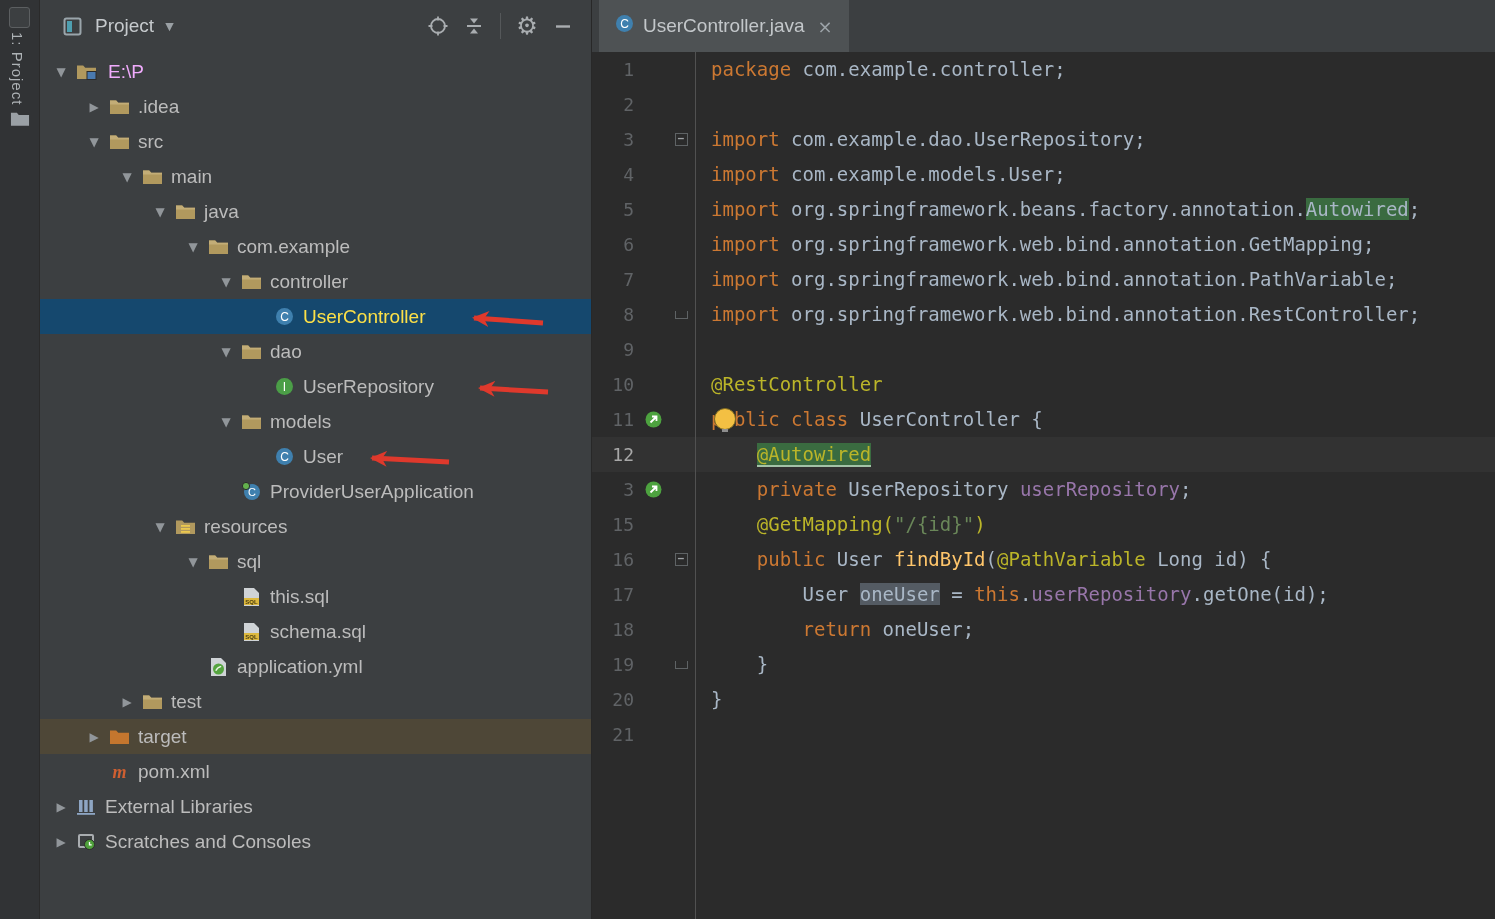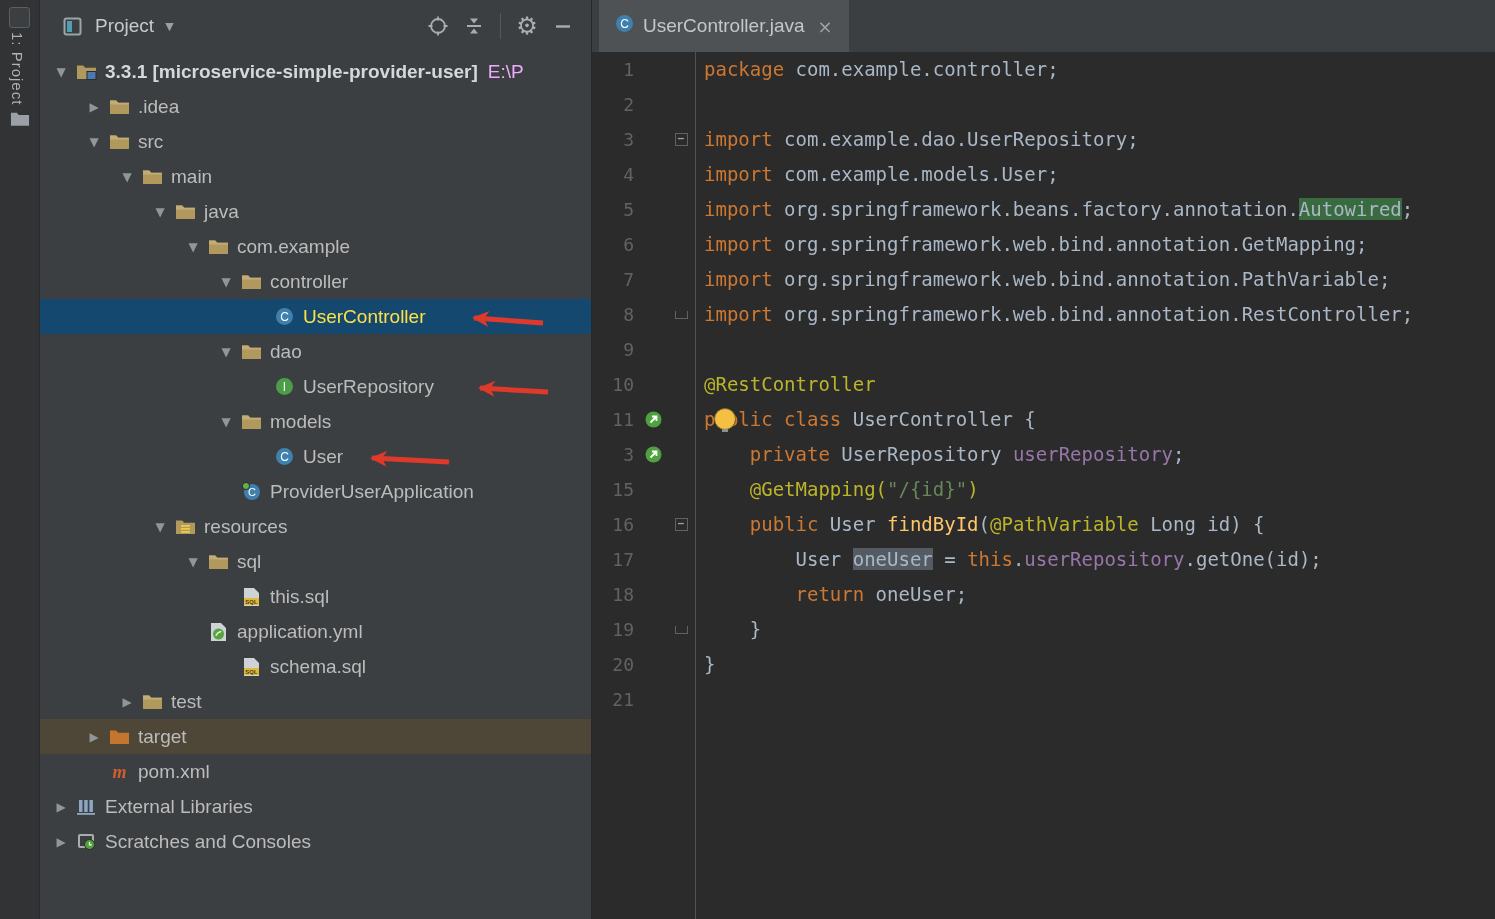--- a/index.html
+++ b/index.html
@@ -42,21 +42,21 @@
   .gutter-sep{position:absolute;left:103px;top:0;bottom:0;width:1px;background:#515151}
   .code-row{display:flex;height:35px;font-family:"DejaVu Sans Mono",monospace;font-size:19px;position:relative}
   .code-row.current{background:var(--c-caret_line)}
   .gutter{flex:0 0 103px;display:flex;align-items:center;padding-left:4px}
   .lnum{flex:0 0 38px;text-align:right;color:var(--syn-lnum);font-size:18px}
   .current .lnum{color:#a8a8a8}
   .gicon{flex:0 0 30px;margin-left:4px;display:flex;justify-content:center;align-items:center}
   .gfold{flex:0 0 22px;margin-left:2px;display:flex;justify-content:center;align-items:center}
   .fold-start{width:13px;height:13px;border:1px solid #5f6365;color:#9da1a4;font:bold 11px/10px "DejaVu Sans Mono",monospace;text-align:center;display:inline-block;cursor:pointer}
   .fold-end{width:13px;height:8px;border:1px solid #5f6365;border-top:none;display:inline-block;cursor:pointer}
-  .codetext{white-space:pre;line-height:35px;padding-left:9px;color:var(--syn-pl)}
+  .codetext{white-space:pre;line-height:35px;padding-left:16px;color:var(--syn-pl)}
   .tk-kw{color:var(--syn-kw)} .tk-ann{color:var(--syn-ann)} .tk-str{color:var(--syn-str)}
   .tk-fld{color:var(--syn-fld)} .tk-mth{color:var(--syn-mth)} .tk-pl{color:var(--syn-pl)}
   .tk-hlg{background:var(--c-hl_green)}
   .tk-annhl{background:var(--c-hl_green);color:var(--syn-ann);border-bottom:2px solid #a3c2a7}
   .tk-sel{background:var(--c-word_box)}
   .bulb{position:absolute;left:122px;top:6px;width:22px;height:22px;border-radius:50%;background:#f3c043;border:1px solid #7d6a22;z-index:2;cursor:pointer}
   .bulb::after{content:"";position:absolute;left:7px;bottom:-3px;width:6px;height:3px;background:#8d8d8d}
 
   
   .arrows{position:absolute;left:0;top:0;z-index:20;pointer-events:none}
@@ -115,21 +115,20 @@
   <div class="tree" id="project-tree">
       <div class="tree-row">
         <span class="indent" style="width: 8px;"></span>
         <span class="chev">▼</span>
         <span class="ticon">
           <svg width="21" height="17" viewBox="0 0 21 17">
             <path d="M1 2.5h6.2l2 2.3H20V16H1z" fill="#b1995e"></path>
             <rect x="11" y="8.5" width="9" height="8" fill="#4a7ab0" stroke="#2b2b2b" stroke-width="1"></rect>
           </svg>
         </span>
-        <span class="t-label bold">3.3.1 [microservice-simple-provider-user]</span>
         <span class="t-suffix">E:\P</span>
       </div>
       <div class="tree-row">
         <span class="indent" style="width: 41px;"></span>
         <span class="chev">▶</span>
         <span class="ticon">
           <svg width="21" height="17" viewBox="0 0 21 17">
             <path d="M1 2.5h6.2l2 2.3H20V16H1z" fill="#b1995e"></path>
             <path d="M1 2.5h6.2l2 2.3H20v1.8H1z" fill="#c3ad77" opacity="1"></path>
           </svg>
@@ -288,42 +287,42 @@
         <span class="ticon">
           <svg width="17" height="20" viewBox="0 0 17 20">
             <path d="M1 1h10l5 5v13H1z" fill="#cfd3d6"></path>
             <rect x="1" y="11" width="15" height="7" fill="#ddb93e"></rect>
             <text x="8.5" y="16.8" font-size="6" text-anchor="middle" fill="#4a3c10" font-weight="bold" font-family="Liberation Sans,sans-serif">SQL</text>
           </svg>
         </span>
         <span class="t-label">this.sql</span>
       </div>
       <div class="tree-row">
+        <span class="indent" style="width: 173px;"></span>
+        <span class="chev"></span>
+        <span class="ticon">
+          <svg width="17" height="20" viewBox="0 0 17 20">
+            <path d="M1 1h10l5 5v13H1z" fill="#cfd3d6"></path>
+            <rect x="1" y="11" width="15" height="7" fill="#ddb93e"></rect>
+            <text x="8.5" y="16.8" font-size="6" text-anchor="middle" fill="#4a3c10" font-weight="bold" font-family="Liberation Sans,sans-serif">SQL</text>
+          </svg>
+        </span>
+        <span class="t-label">schema.sql</span>
+      </div>
+      <div class="tree-row">
         <span class="indent" style="width: 140px;"></span>
         <span class="chev"></span>
         <span class="ticon">
           <svg width="17" height="20" viewBox="0 0 17 20">
             <path d="M1 1h10l5 5v13H1z" fill="#cfd3d6"></path>
             <circle cx="8.5" cy="12" r="5.5" fill="#55a43f"></circle>
             <path d="M5.8 13.8c1-2.6 3.2-3.8 5.4-4.4" stroke="#eaf5e4" stroke-width="1.4" fill="none"></path>
           </svg>
         </span>
         <span class="t-label">application.yml</span>
-      </div>
-      <div class="tree-row">
-        <span class="indent" style="width: 173px;"></span>
-        <span class="chev"></span>
-        <span class="ticon">
-          <svg width="17" height="20" viewBox="0 0 17 20">
-            <path d="M1 1h10l5 5v13H1z" fill="#cfd3d6"></path>
-            <rect x="1" y="11" width="15" height="7" fill="#ddb93e"></rect>
-            <text x="8.5" y="16.8" font-size="6" text-anchor="middle" fill="#4a3c10" font-weight="bold" font-family="Liberation Sans,sans-serif">SQL</text>
-          </svg>
-        </span>
-        <span class="t-label">schema.sql</span>
       </div>
       <div class="tree-row">
         <span class="indent" style="width: 74px;"></span>
         <span class="chev">▶</span>
         <span class="ticon">
           <svg width="21" height="17" viewBox="0 0 21 17">
             <path d="M1 2.5h6.2l2 2.3H20V16H1z" fill="#b1995e"></path>
             <path d="M1 2.5h6.2l2 2.3H20v1.8H1z" fill="#c3ad77" opacity="1"></path>
           </svg>
         </span>
@@ -483,20 +482,28 @@
               <svg width="17" height="17" viewBox="0 0 17 17">
                 <circle cx="8.5" cy="8.5" r="8" fill="#4da23f"></circle>
                 <path d="M5.5 11.5 L11.5 5.5 M7 5.5h4.5v4.5" stroke="#fff" stroke-width="1.8" fill="none"></path>
               </svg>
             </span>
             <span class="gfold"></span>
           </div>
           <div class="codetext"><span class="tk-kw">public class</span><span class="tk-pl"> UserController {</span></div>
           <span class="bulb"></span>
         </div>
+        <div class="code-row current">
+          <div class="gutter">
+            <span class="lnum">12</span>
+            <span class="gicon"></span>
+            <span class="gfold"></span>
+          </div>
+          <div class="codetext"><span class="tk-pl">    </span><span class="tk-annhl">@Autowired</span></div>
+        </div>
         <div class="code-row">
           <div class="gutter">
             <span class="lnum">3</span>
             <span class="gicon">
               <svg width="17" height="17" viewBox="0 0 17 17">
                 <circle cx="8.5" cy="8.5" r="8" fill="#4da23f"></circle>
                 <path d="M5.5 11.5 L11.5 5.5 M7 5.5h4.5v4.5" stroke="#fff" stroke-width="1.8" fill="none"></path>
               </svg>
             </span>
             <span class="gfold"></span>

